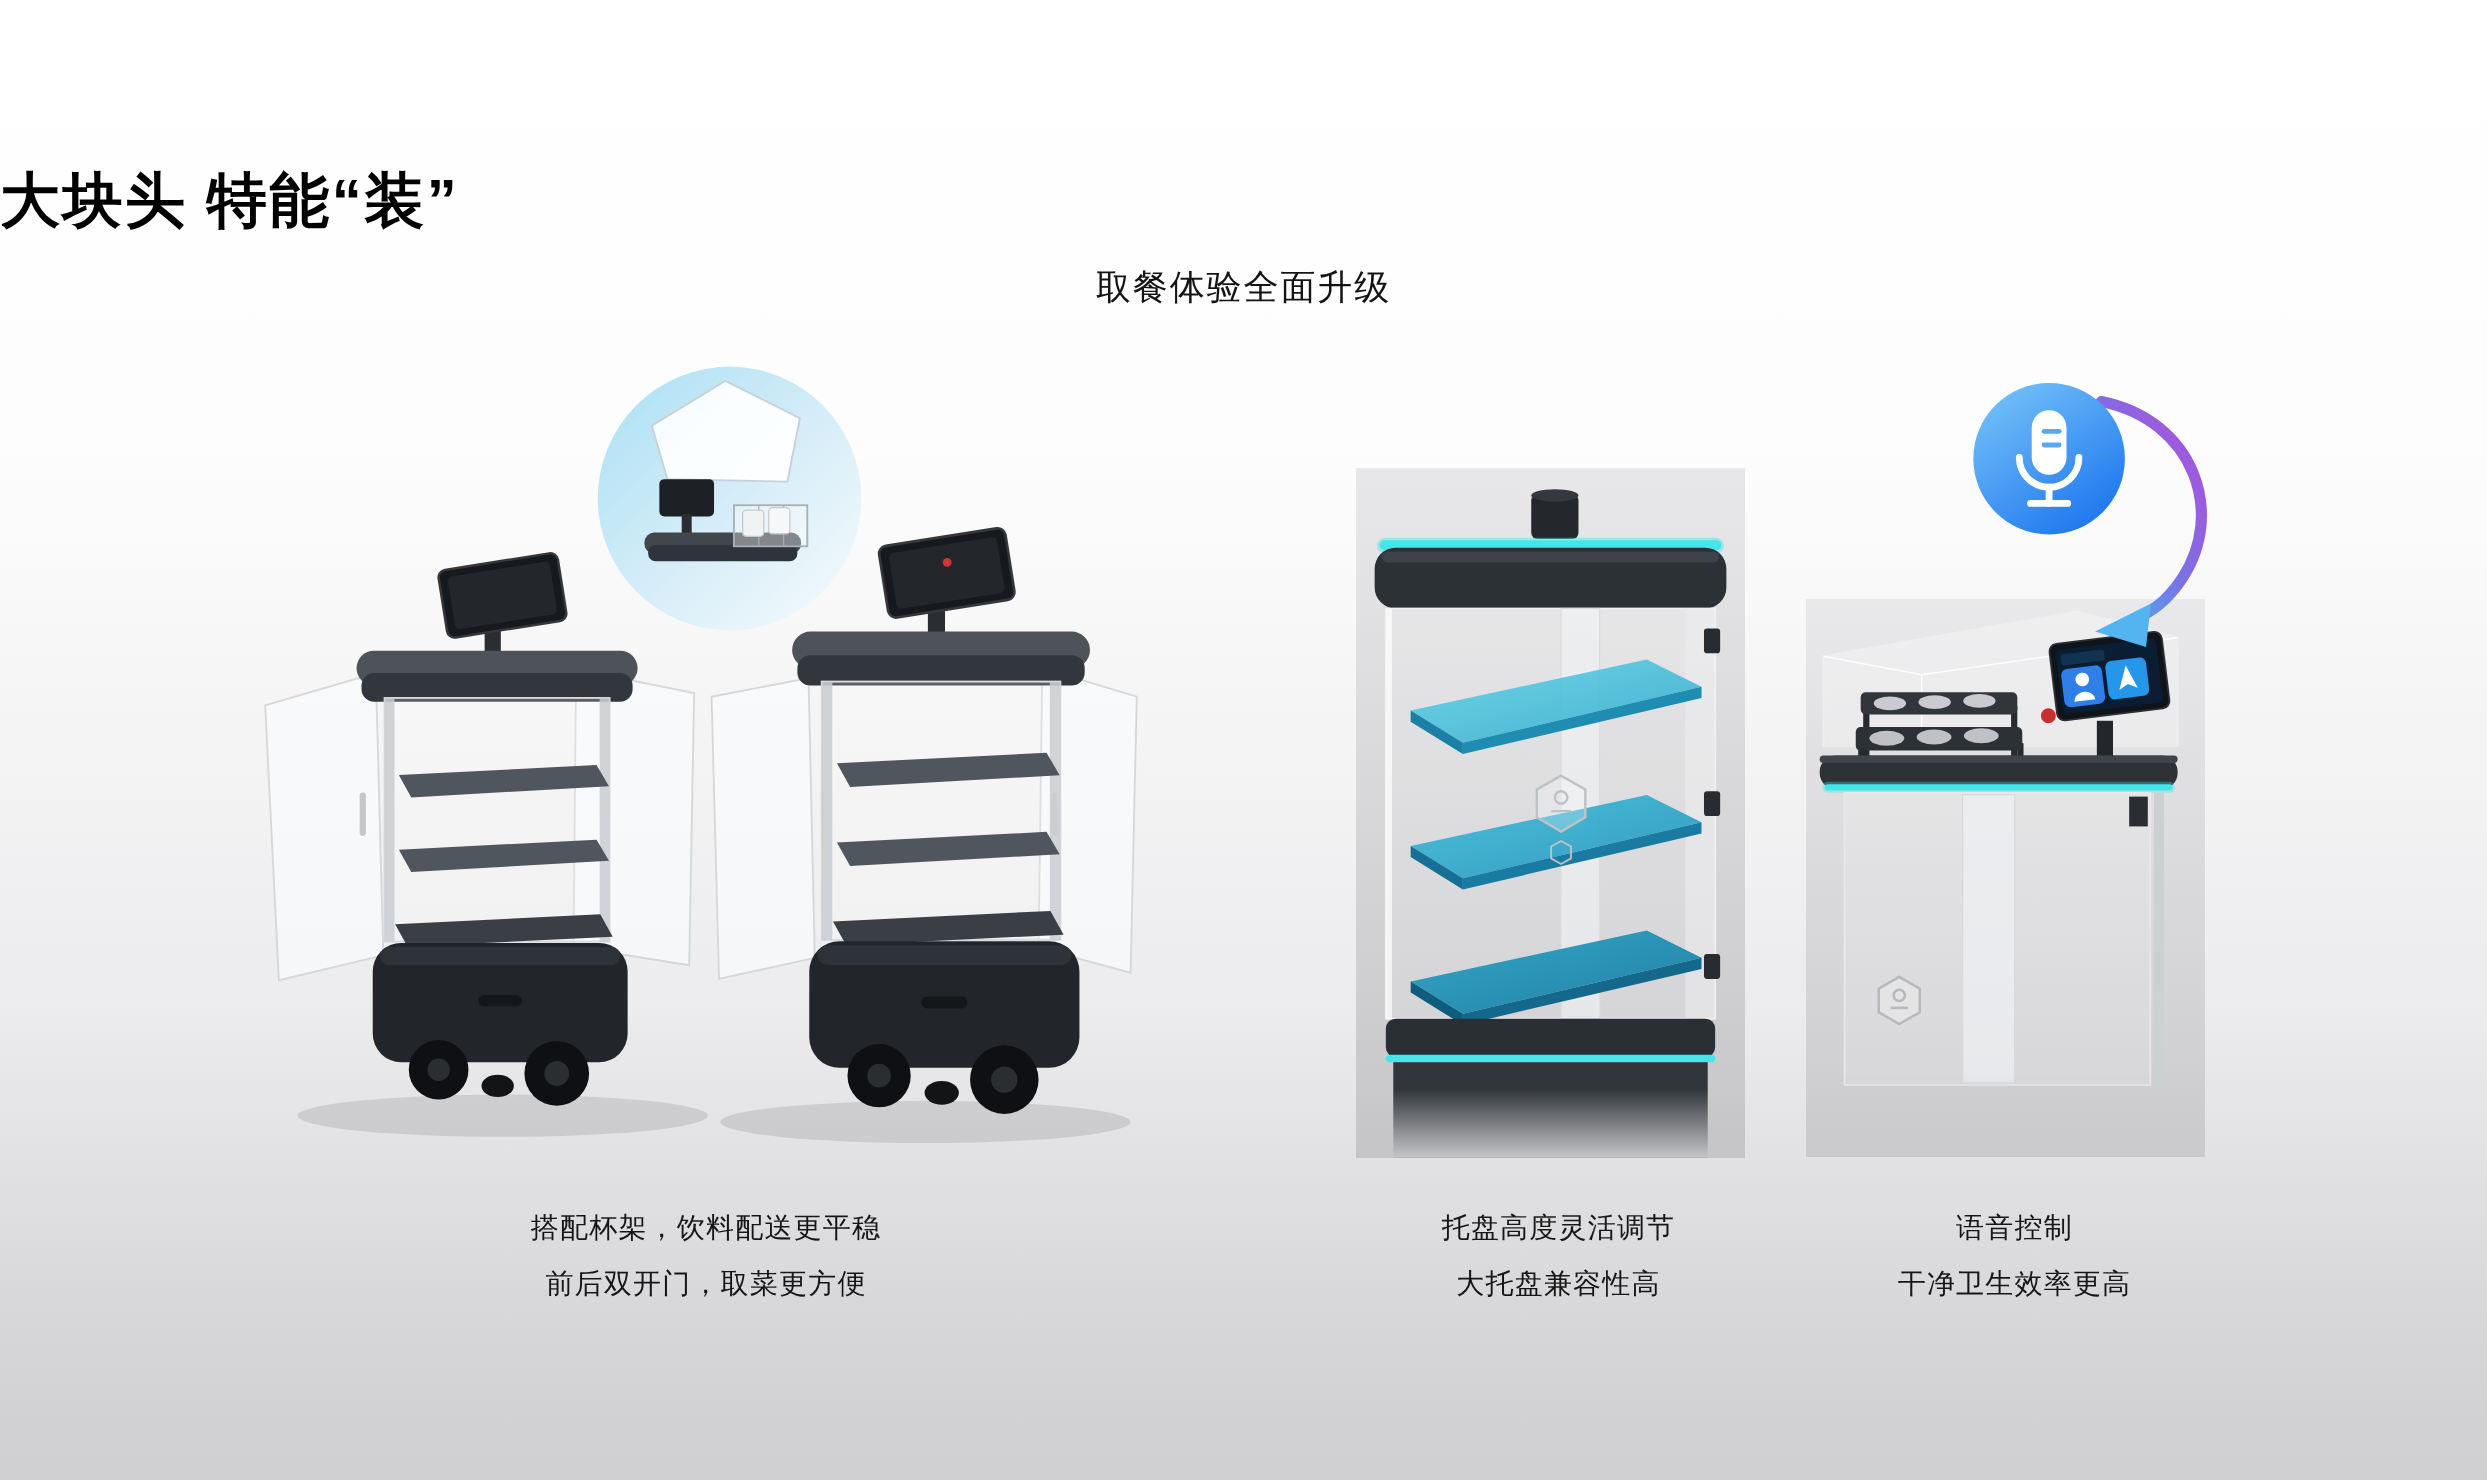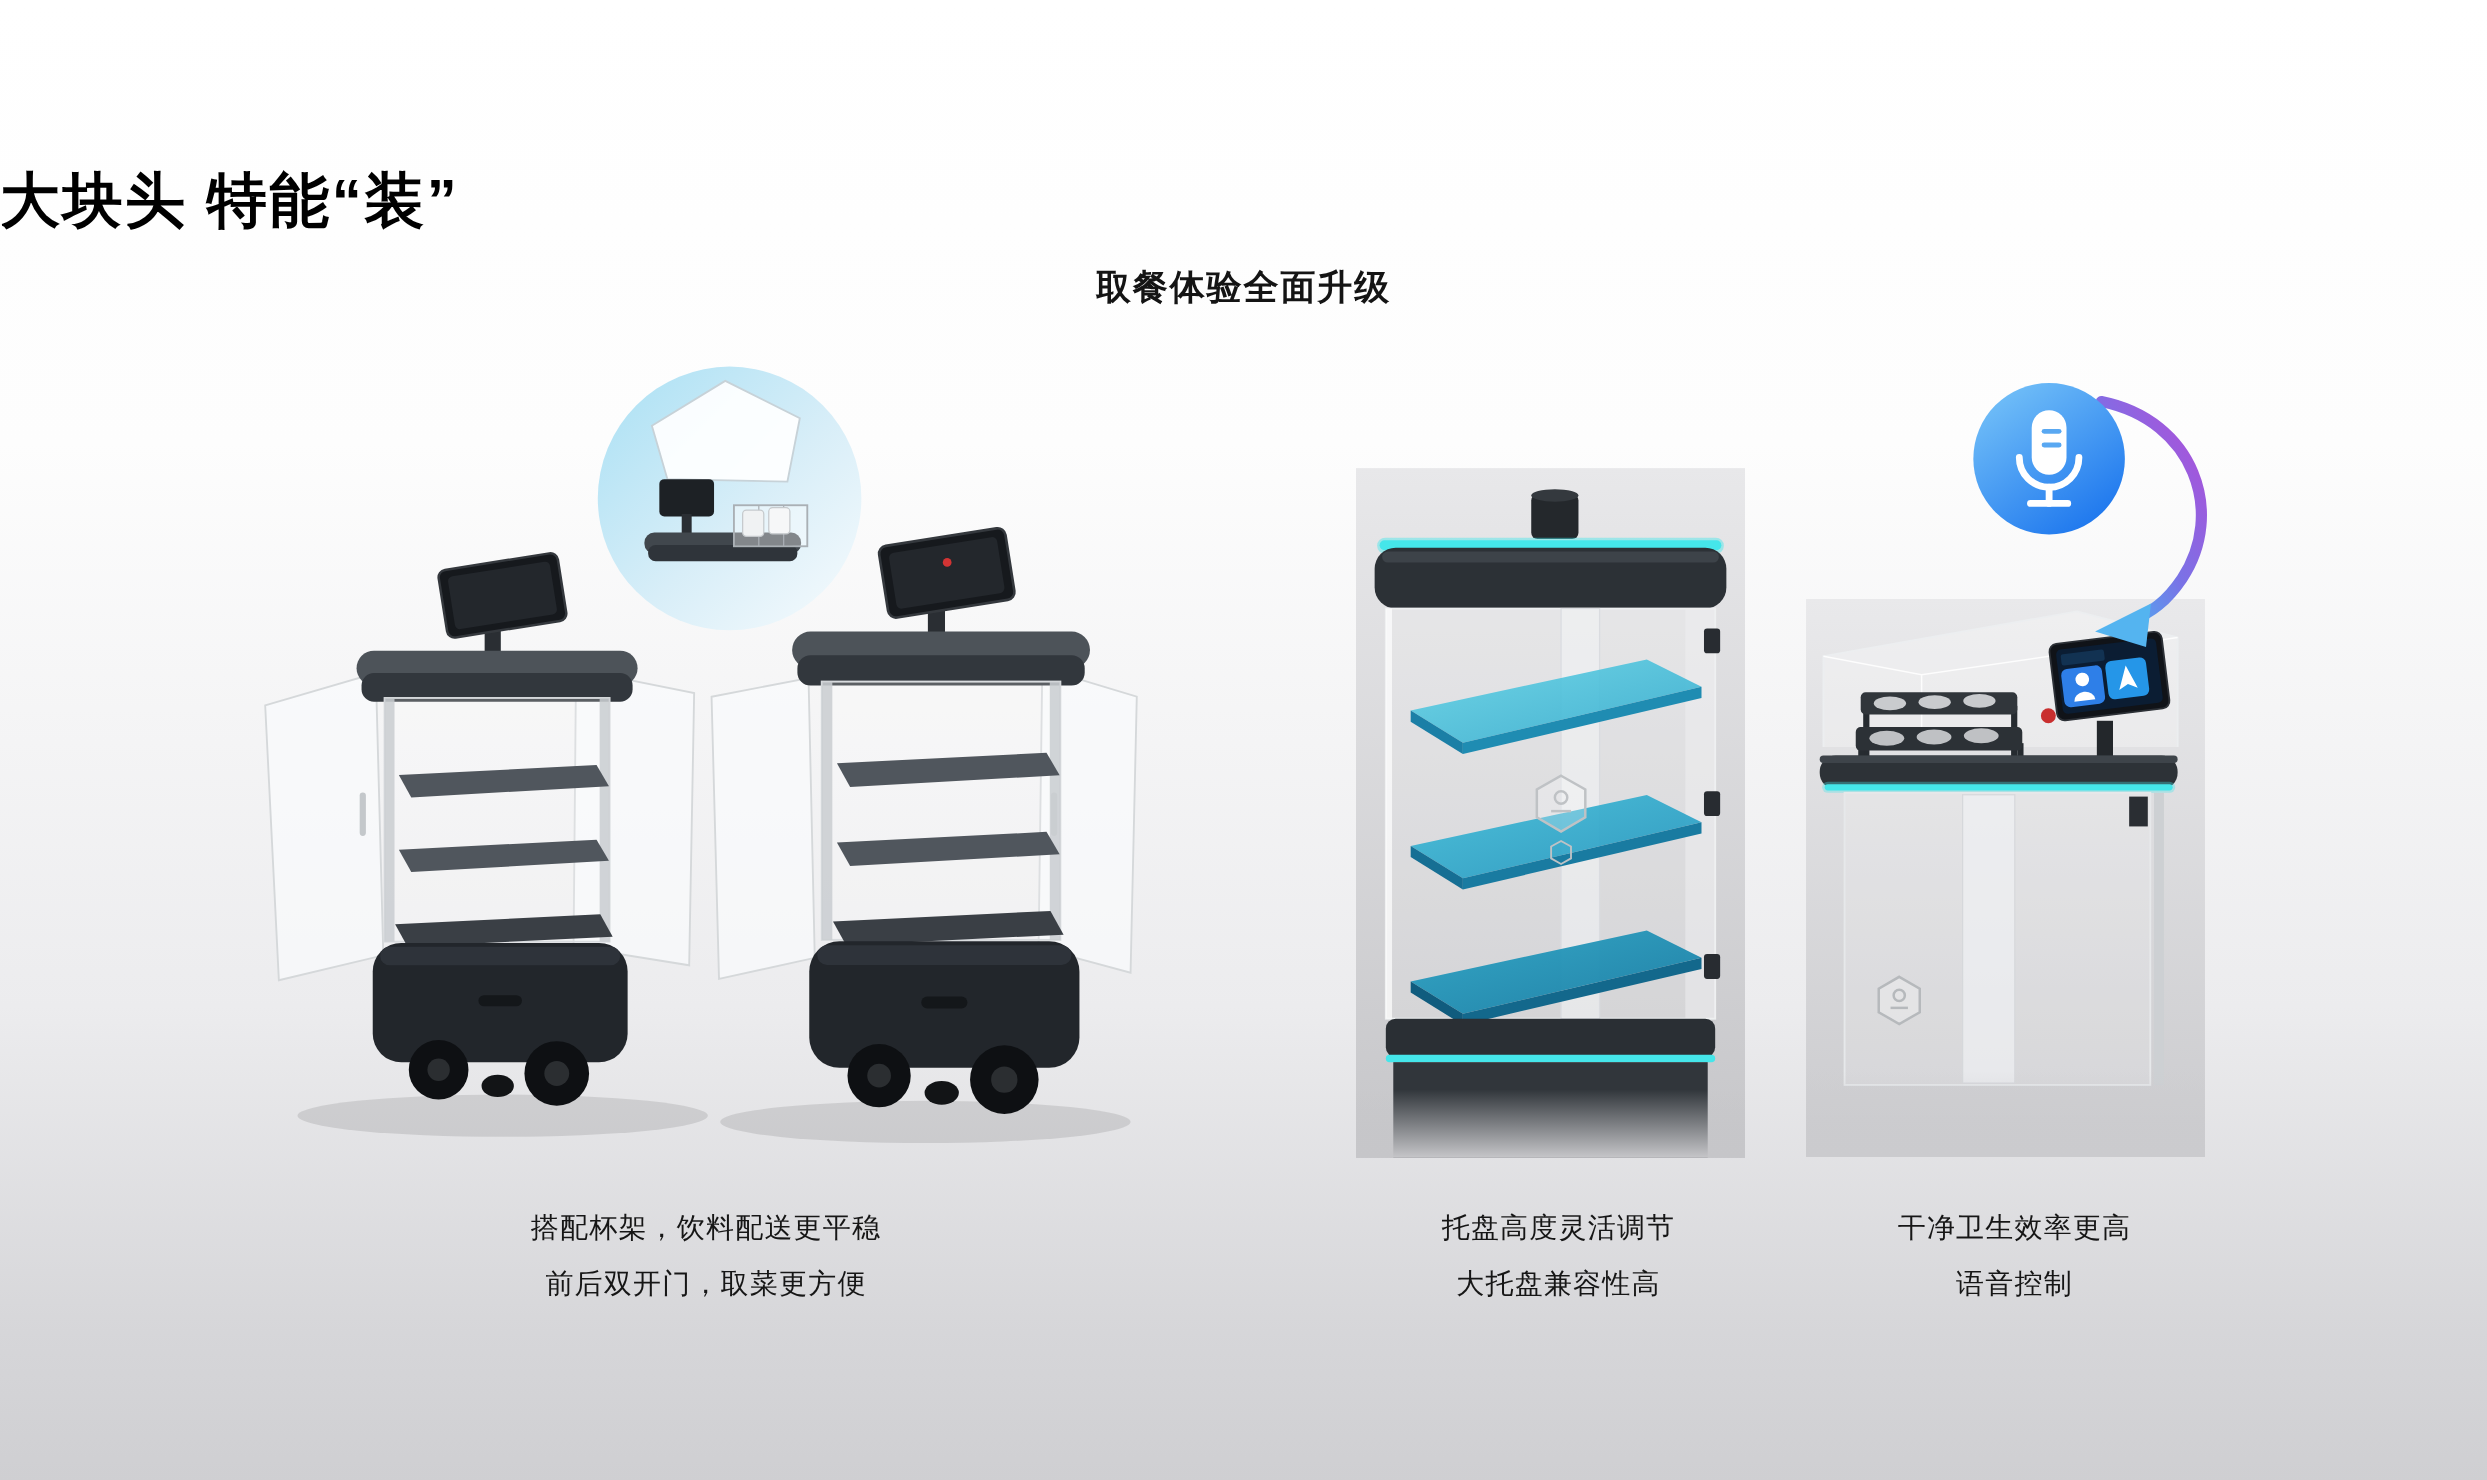--- a/index.html
+++ b/index.html
@@ -24,21 +24,21 @@
     color: #000000;
     letter-spacing: 2.5px;
   }
   .page-subtitle {
     position: absolute;
     top: 235px;
     left: 0;
     width: 2487px;
     text-align: center;
     font-size: 35px;
-    font-weight: 700;
+    font-weight: 400;
     color: #141414;
     letter-spacing: 1.9px;
   }
   .art {
     position: absolute;
     display: block;
   }
   .art-left   { left: 254px;  top: 357px;  width: 889px; height: 810px; }
   .art-mid    { left: 1356px; top: 468px;  width: 389px;  height: 690px; }
   .art-right  { left: 1806px; top: 599px;  width: 399px;  height: 558px;  }
@@ -342,16 +342,16 @@
   <div class="cap-line">搭配杯架，饮料配送更平稳</div>
   <div class="cap-line">前后双开门，取菜更方便</div>
 </div>
 
 <div class="caption caption-mid">
   <div class="cap-line">托盘高度灵活调节</div>
   <div class="cap-line">大托盘兼容性高</div>
 </div>
 
 <div class="caption caption-right">
+  <div class="cap-line">语音控制</div>
   <div class="cap-line">干净卫生效率更高</div>
-  <div class="cap-line">语音控制</div>
 </div>
 
 
 </body></html>

